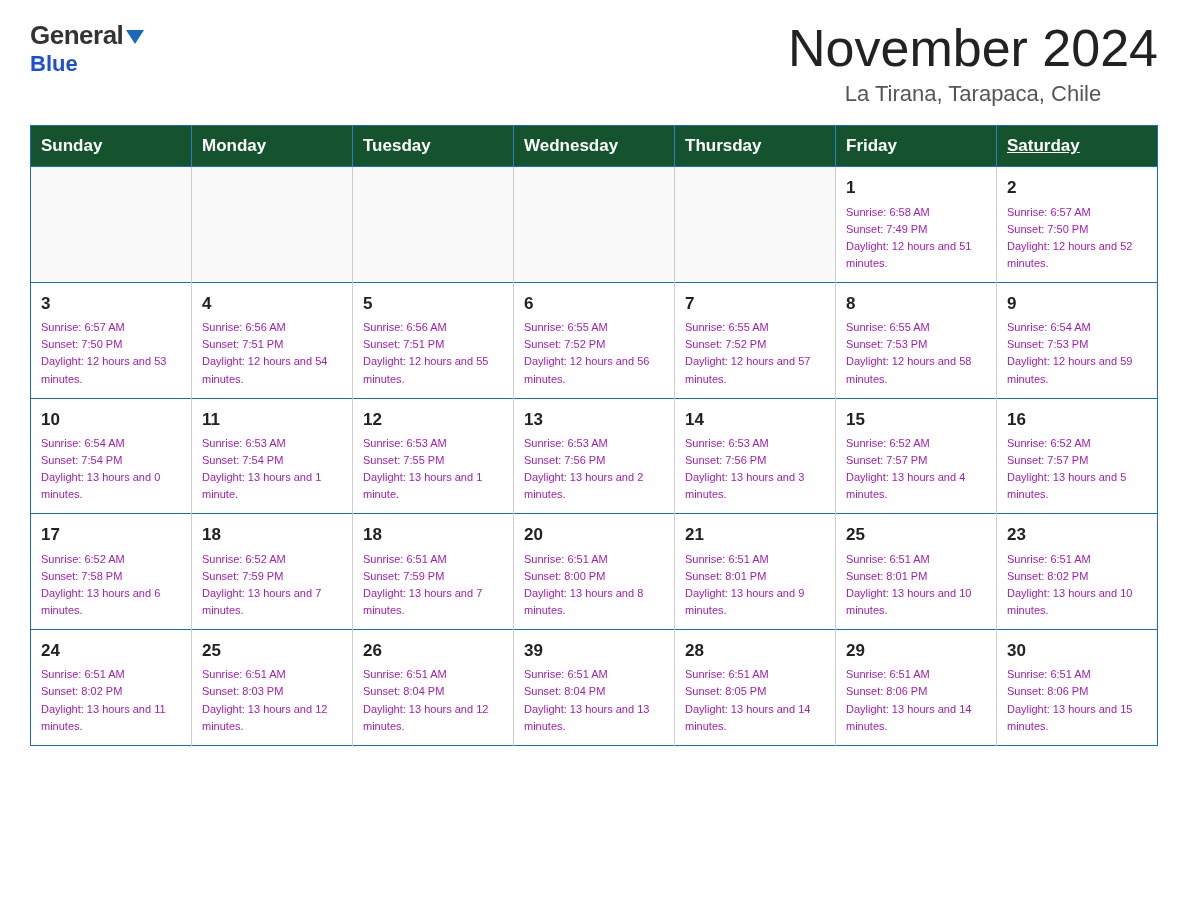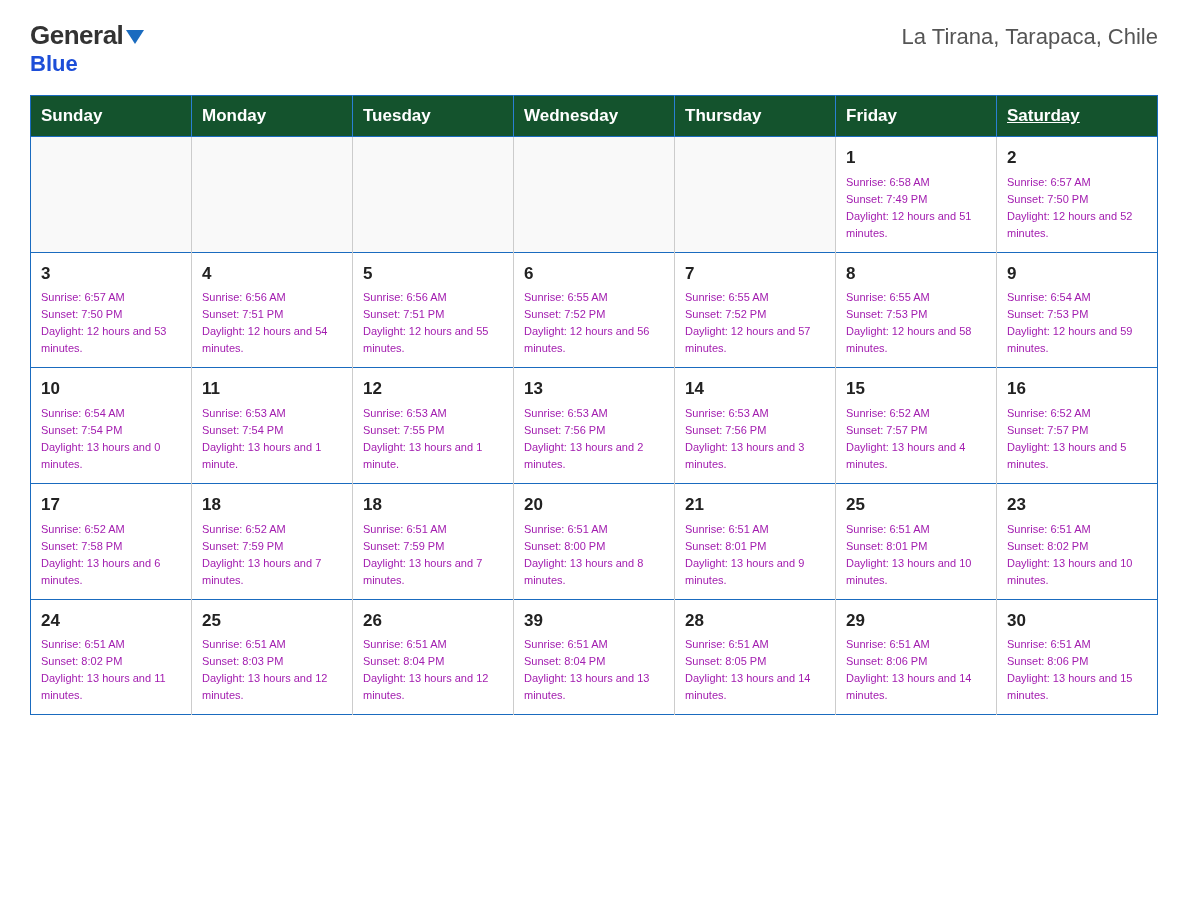--- a/index.html
+++ b/index.html
@@ -53,20 +53,21 @@
       font-size: 52px;
       font-weight: 300;
       color: #222;
       line-height: 1.1;
     }
     .title-block h2 {
       font-size: 22px;
       font-weight: 400;
       color: #555;
       margin-top: 4px;
+      text-align: center;
     }
     .calendar {
       width: 100%;
       border-collapse: collapse;
       border: 1.5px solid #1a6bbf;
     }
     .calendar thead tr {
       background-color: #14532d;
     }
     .calendar thead th {
@@ -120,20 +121,21 @@
 <div class="header">
   <div class="logo">
     <div class="logo-general">
       <span>General</span><span class="logo-triangle"></span>
     </div>
     <div class="logo-blue">
       <span>Blue</span>
     </div>
   </div>
   <div class="title-block">
+    <h1>November 2024</h1>
     <h2>La Tirana, Tarapaca, Chile</h2>
   </div>
 </div>
 
 <table class="calendar">
   <thead>
     <tr>
     <th>Sunday</th>
         <th>Monday</th>
         <th>Tuesday</th>

